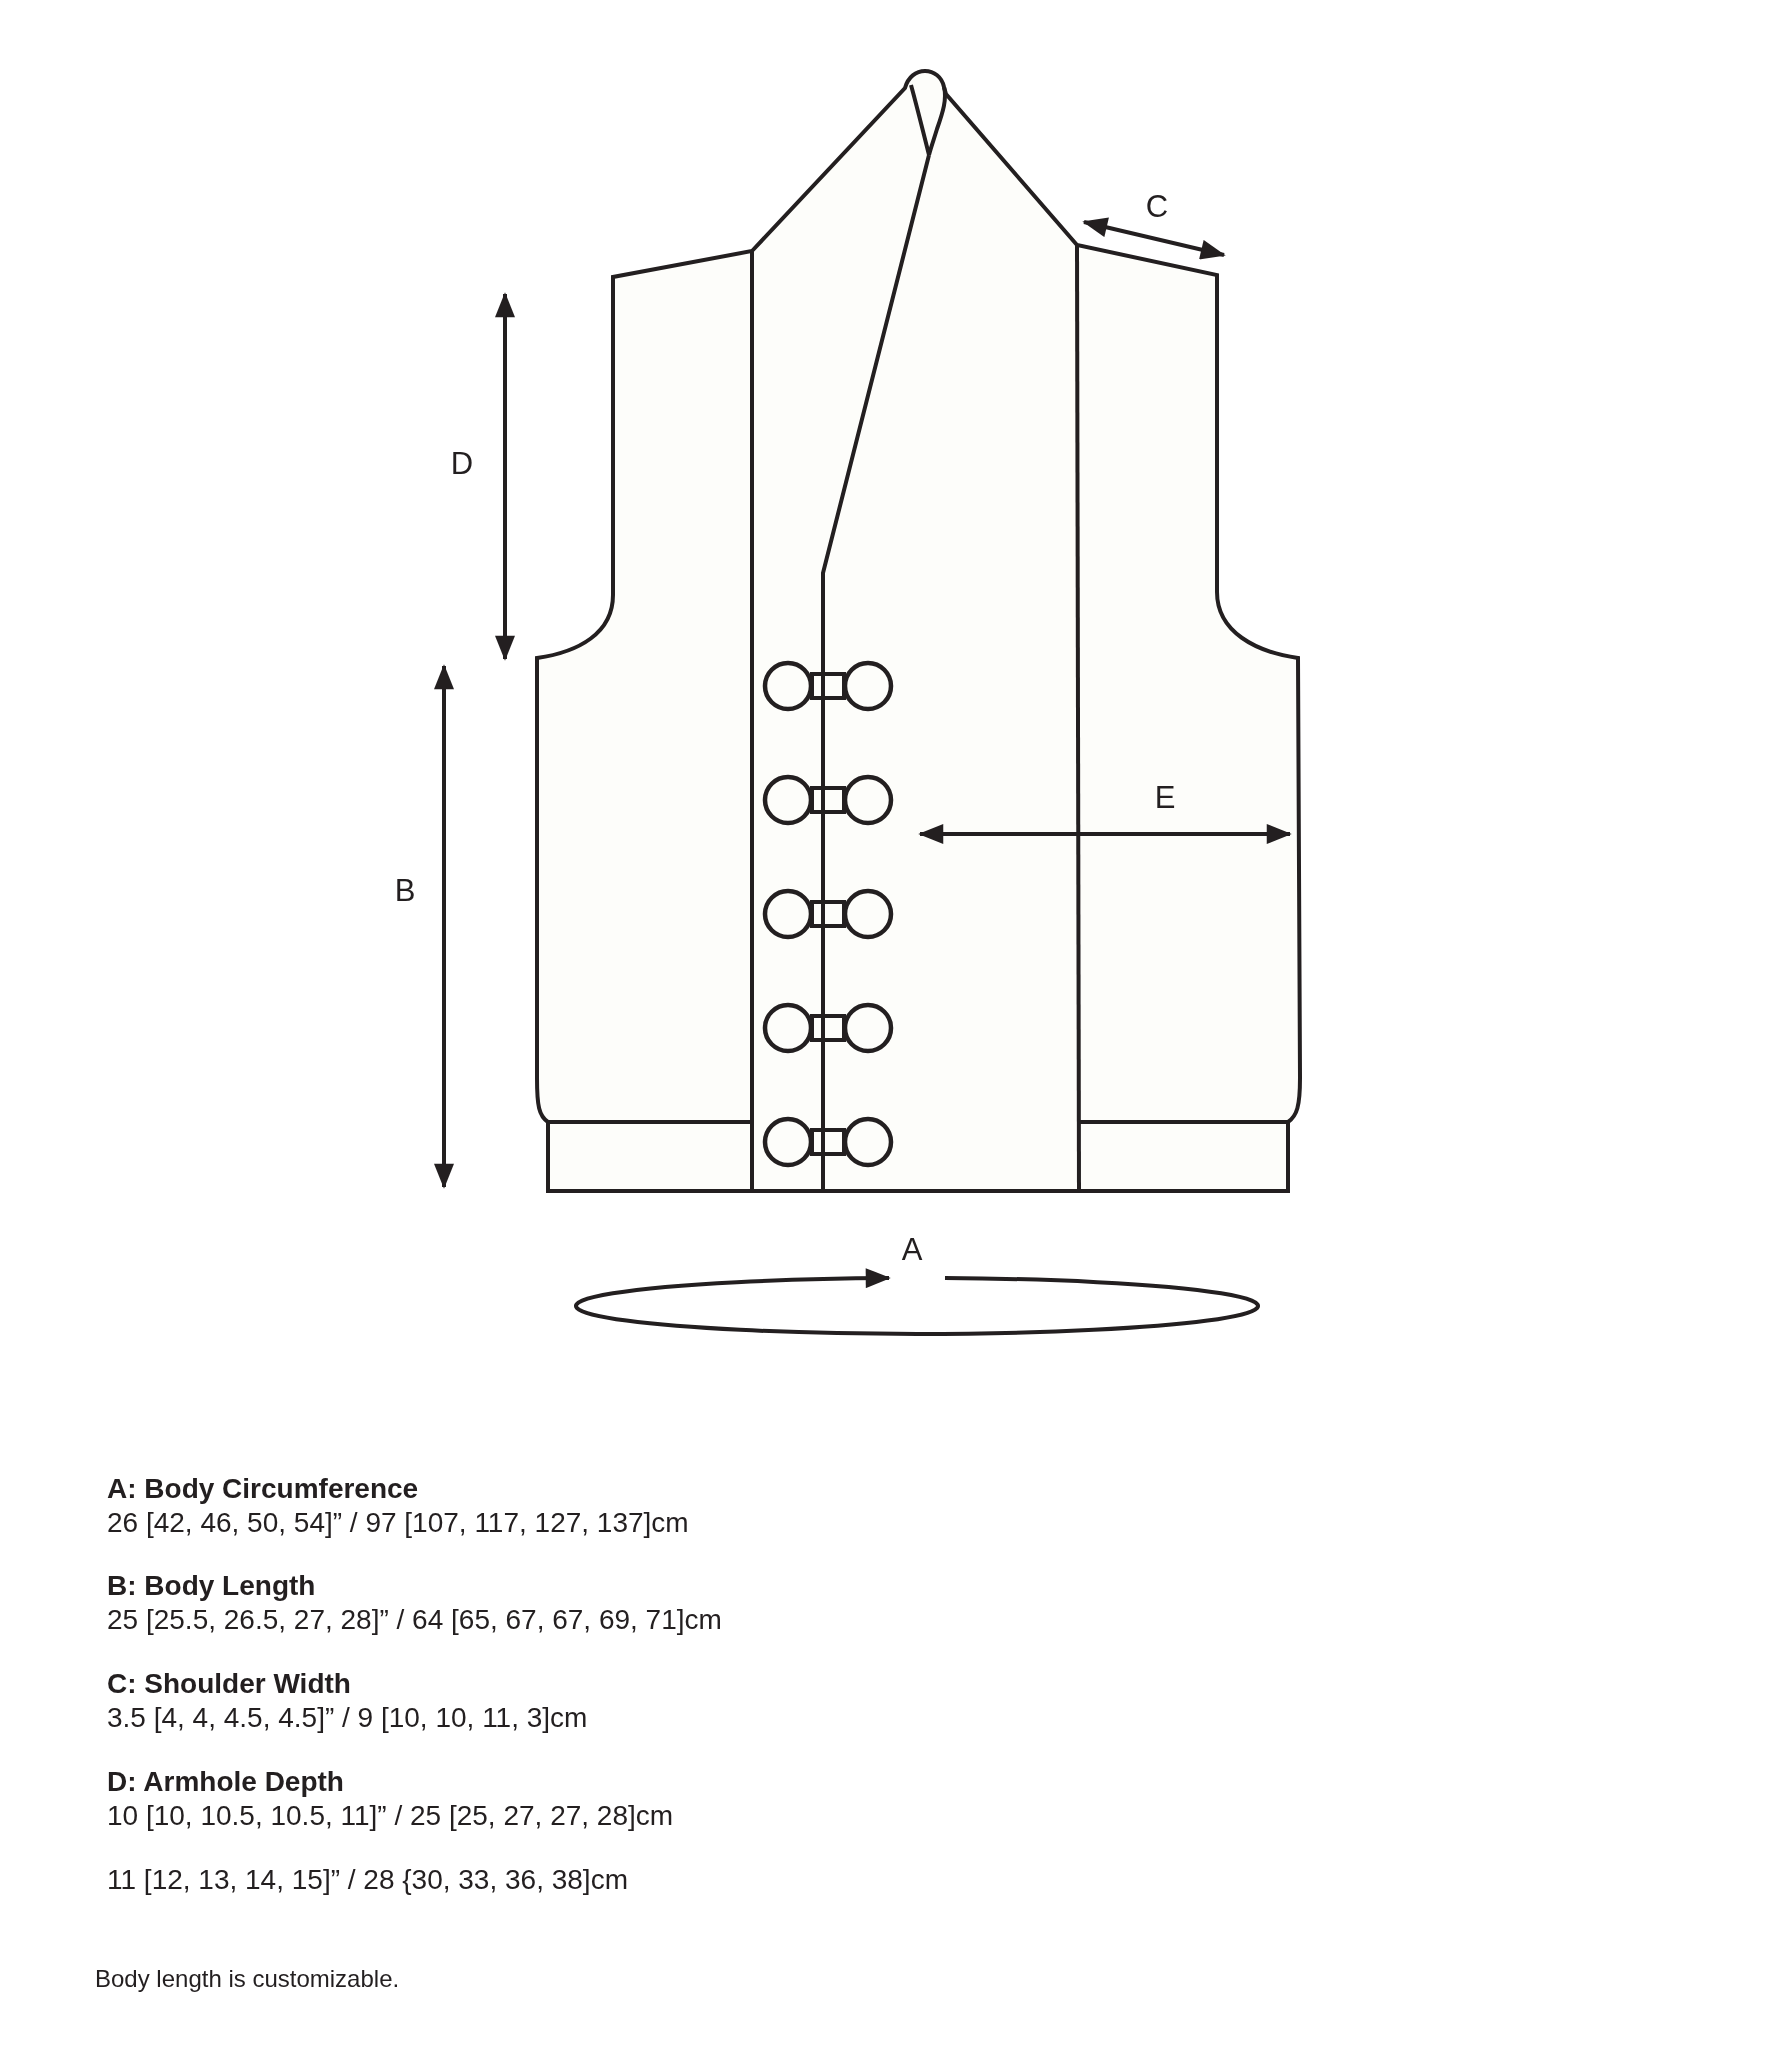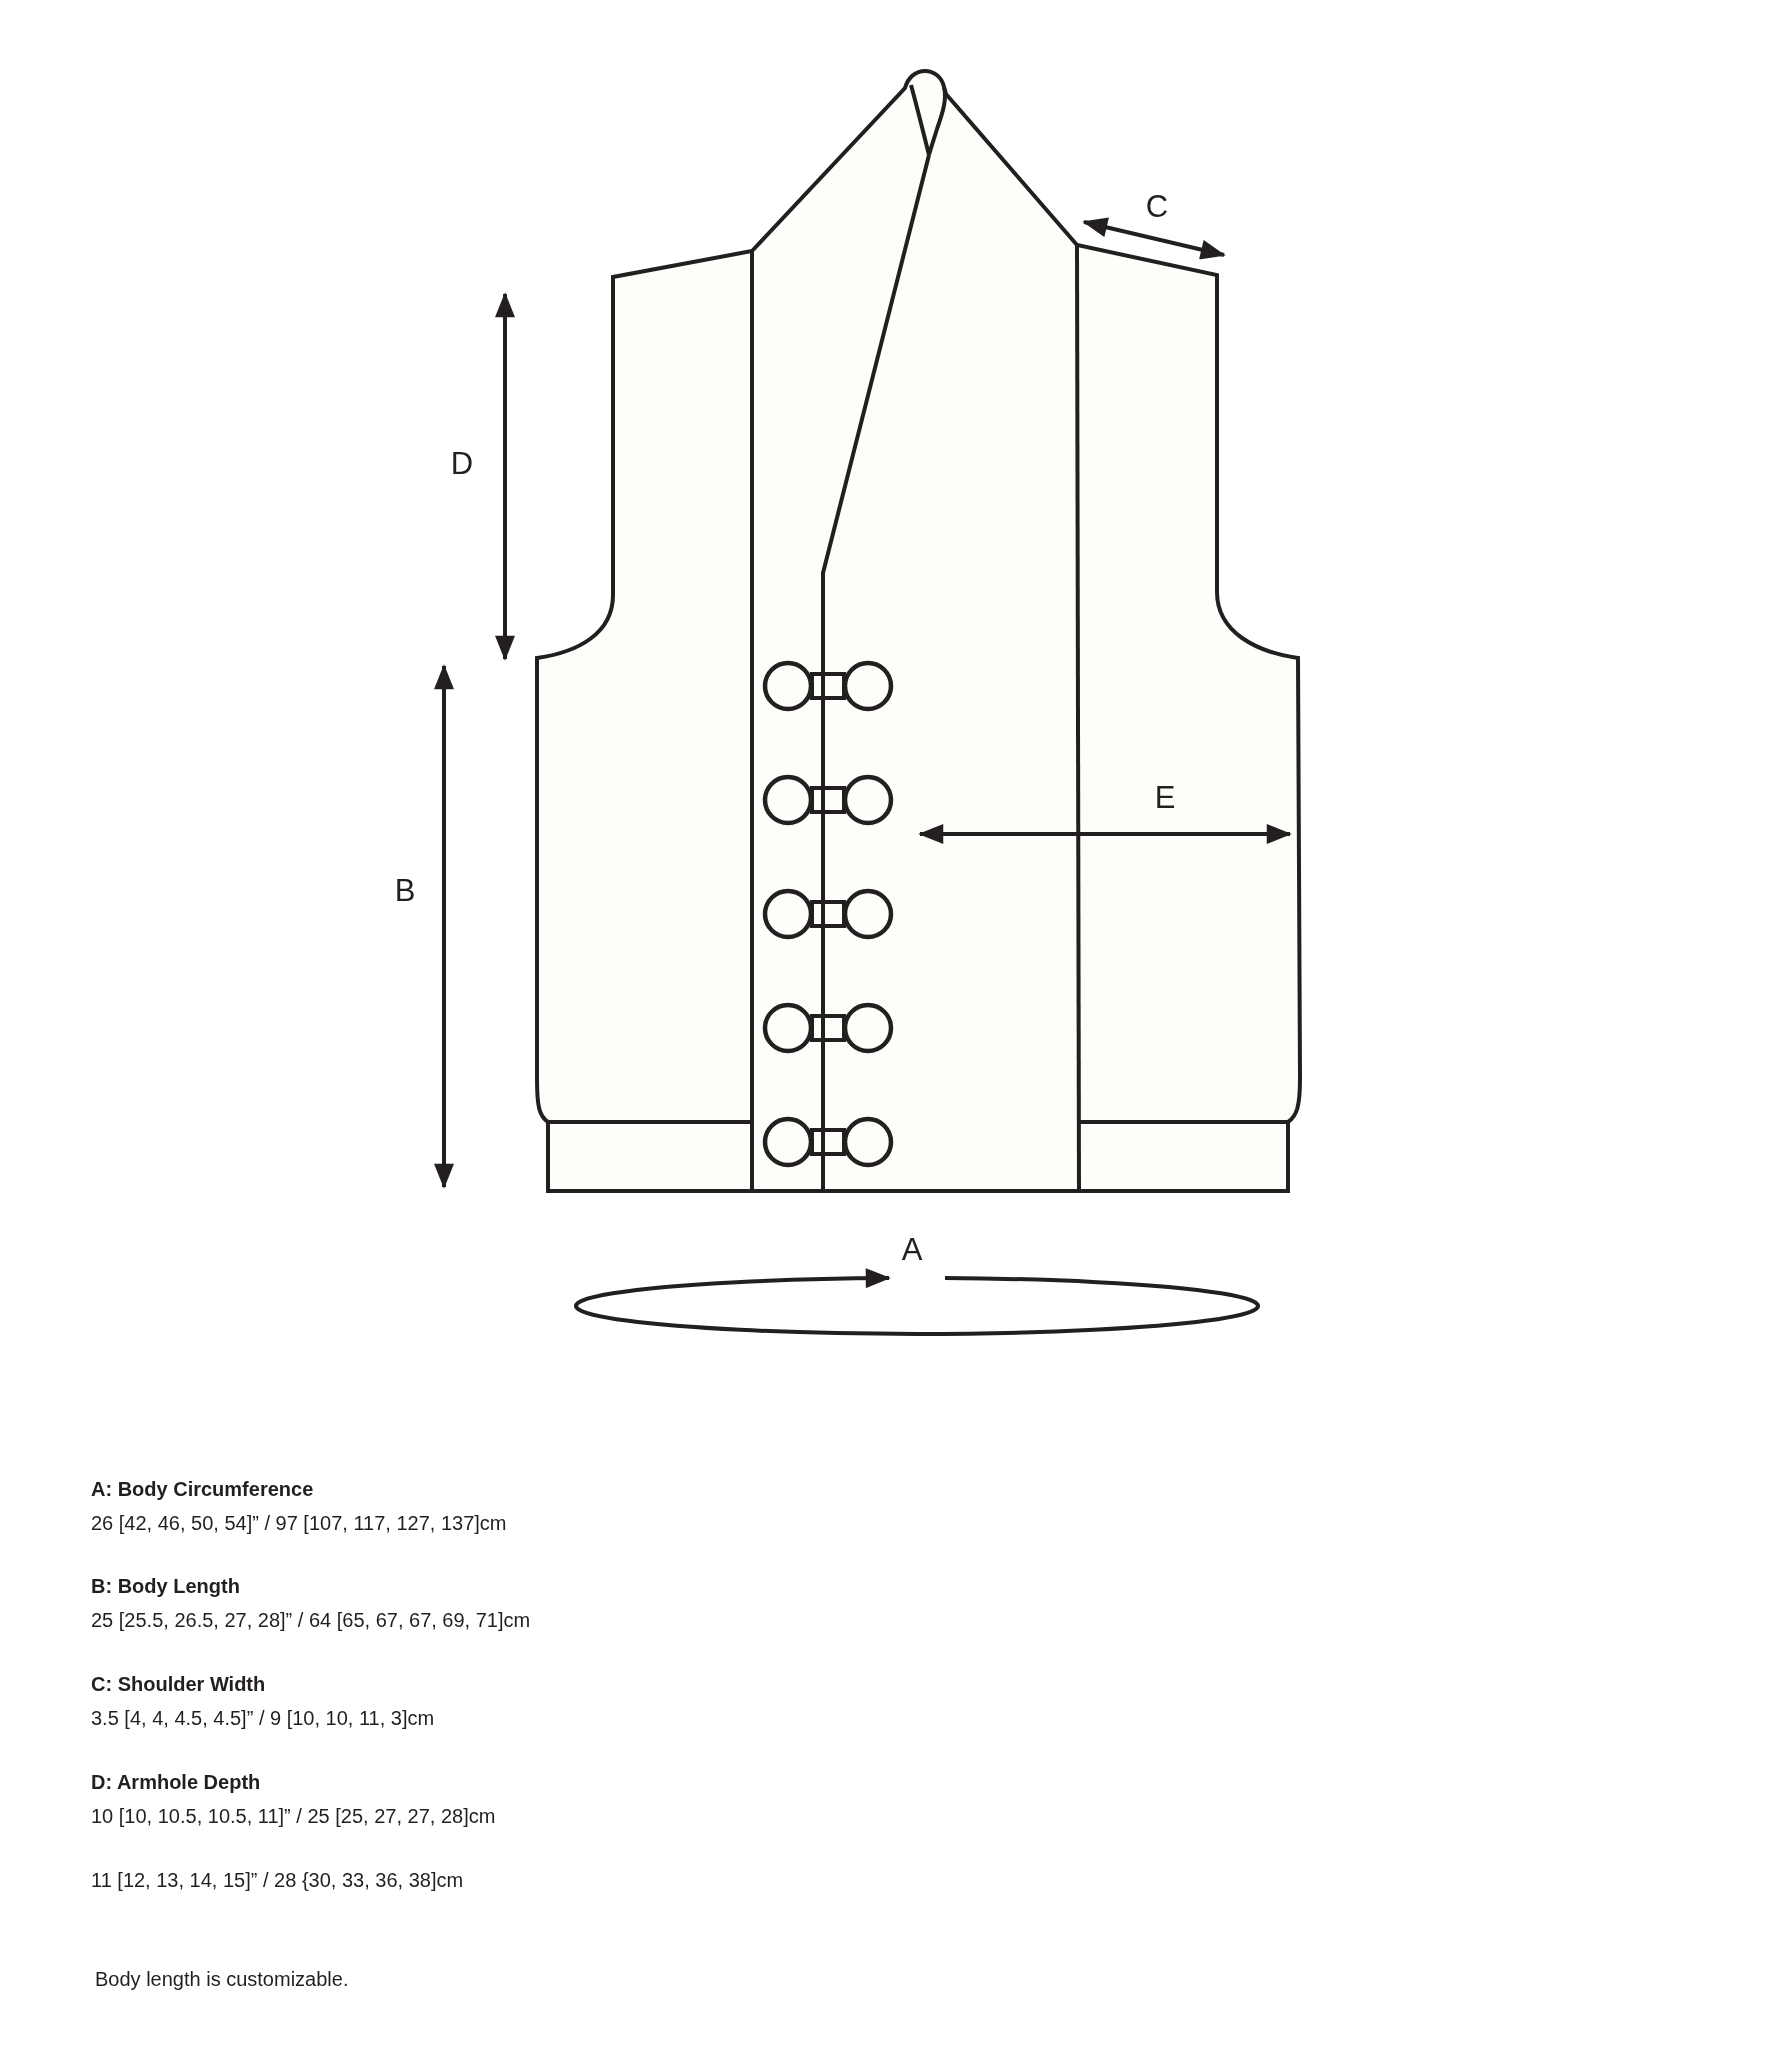--- a/index.html
+++ b/index.html
@@ -5,25 +5,25 @@
   html,body{margin:0;padding:0;background:#ffffff;}
   body{width:1780px;height:2060px;position:relative;overflow:hidden;
        font-family:"Liberation Sans","DejaVu Sans",sans-serif;color:#231f20;}
   #stage{position:absolute;inset:0;background:#ffffff;}
   svg{position:absolute;top:0;left:0;}
   .outline{fill:#fdfdfa;stroke:#231f20;stroke-width:4;stroke-linejoin:miter;}
   .seam{fill:none;stroke:#231f20;stroke-width:4;}
   .frogline{fill:none;stroke:#231f20;stroke-width:4.5;}
   .arrow{fill:none;stroke:#231f20;stroke-width:4;}
   .diagram-letter{font-size:31px;fill:#231f20;font-weight:400;}
-  .legend-block{position:absolute;left:91px;white-space:nowrap;
-                font-size:20px;line-height:34px;color:#231f20;}
+  .legend-block{position:absolute;left:107px;white-space:nowrap;
+                font-size:28px;line-height:34px;color:#231f20;}
   .legend-title{font-weight:700;}
   .legend-value{font-weight:400;}
-  .legend-note{position:absolute;left:95px;font-size:20px;line-height:34px;
+  .legend-note{position:absolute;left:95px;font-size:24px;line-height:34px;
                white-space:nowrap;color:#231f20;font-weight:400;}
 </style>
 </head>
 <body>
 
 <div id="stage">
 
   <svg width="1780" height="2060" viewBox="0 0 1780 2060">
     <defs>
       <marker id="ah" viewBox="0 0 10 8" refX="9.3" refY="4" markerWidth="26" markerHeight="20" orient="auto-start-reverse" markerUnits="userSpaceOnUse">

